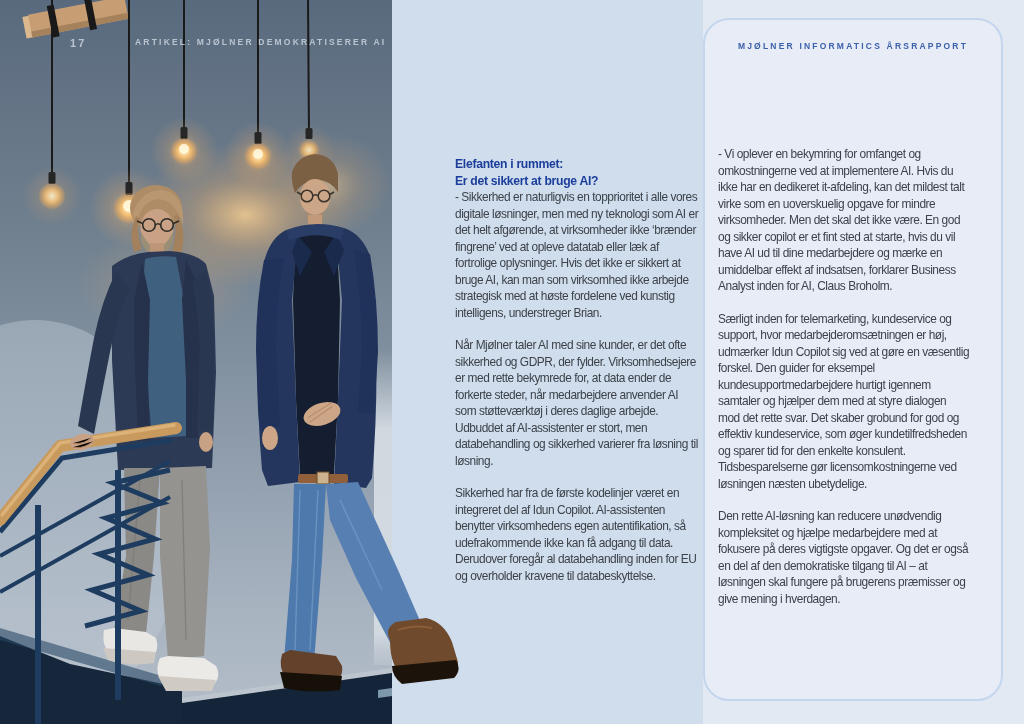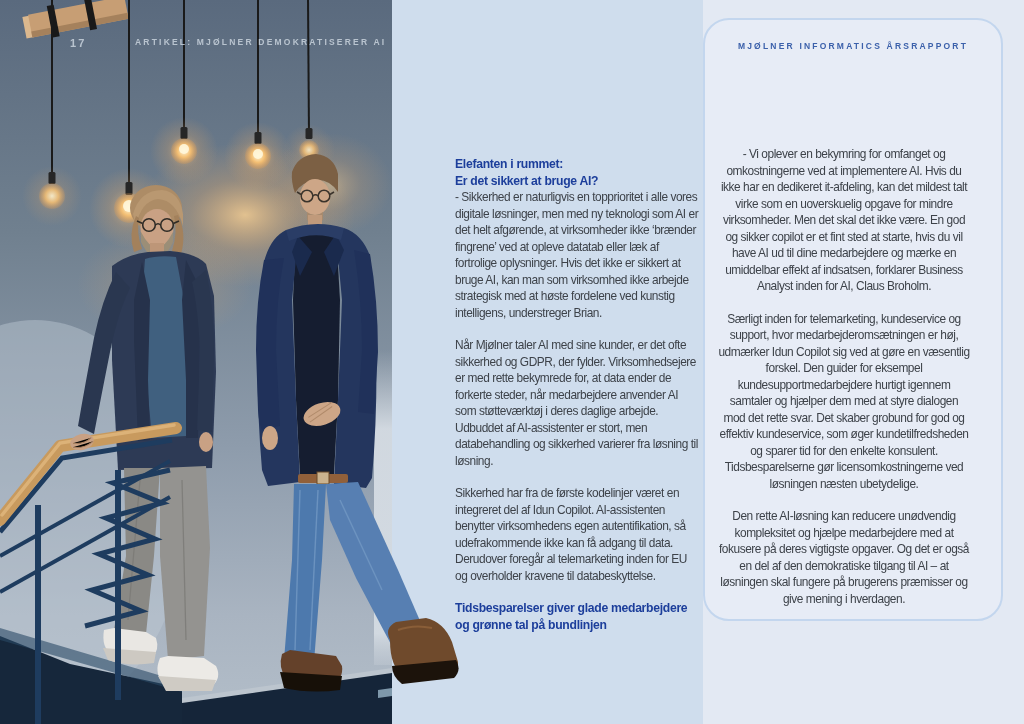--- a/index.html
+++ b/index.html
@@ -14,25 +14,25 @@
   
   .photo{position:absolute;left:0;top:0;width:460px;height:724px;z-index:2;}
   .photo svg{display:block;}
   .page-number{position:absolute;left:70px;top:37px;z-index:5;font-size:11px;font-weight:bold;
         letter-spacing:2.2px;color:var(--kicker_text);opacity:.85;}
   .kicker{position:absolute;left:135px;top:37px;z-index:5;font-size:8.5px;font-weight:bold;
         letter-spacing:2.2px;color:var(--kicker_text);opacity:.85;white-space:nowrap;}
   
   .mid-col{position:absolute;left:455px;top:142px;width:246px;z-index:4;margin-top:14px;}
   
-  .panel{position:absolute;left:703px;top:18px;width:300px;height:603px;box-sizing:border-box;
+  .panel{position:absolute;left:703px;top:18px;width:300px;height:683px;box-sizing:border-box;
         background:var(--panel_bg);border:2px solid var(--panel_border);border-radius:26px;z-index:1;}
   .panel-header{position:absolute;left:0;top:21px;width:100%;text-align:center;font-size:8.5px;
         font-weight:bold;letter-spacing:2.2px;color:var(--header_blue);white-space:nowrap;}
-  .right-col{position:absolute;left:13px;top:126px;width:252px;text-align:center;}
+  .right-col{position:absolute;left:13px;top:126px;width:252px;}
   
   .mid-col p,.right-col p{margin:0 0 16px 0;font-size:11.9px;line-height:16.5px;
         letter-spacing:-0.45px;color:var(--body_text);}
   .mid-col h3{margin:0;font-size:12.2px;line-height:16.5px;letter-spacing:-0.3px;
         color:var(--heading_blue);white-space:pre-line;font-weight:bold;}
 </style>
 </head>
 <body>
 
 <div class="page">
@@ -234,18 +234,16 @@
   </div>
 
   <div class="page-number">17</div>
   <div class="kicker">ARTIKEL: MJØLNER DEMOKRATISERER AI</div>
 
   <div class="mid-col">
     <h3>Elefanten i rummet:
 Er det sikkert at bruge AI?</h3>
     <p>- Sikkerhed er naturligvis en topprioritet i alle vores digitale løsninger, men med ny teknologi som AI er det helt afgørende, at virksomheder ikke ‘brænder fingrene’ ved at opleve datatab eller læk af fortrolige oplysninger. Hvis det ikke er sikkert at bruge AI, kan man som virksomhed ikke arbejde strategisk med at høste fordelene ved kunstig intelligens, understreger Brian.</p>
     <p>Når Mjølner taler AI med sine kunder, er det ofte sikkerhed og GDPR, der fylder. Virksomhedsejere er med rette bekymrede for, at data ender de forkerte steder, når medarbejdere anvender AI som støtteværktøj i deres daglige arbejde. Udbuddet af AI-assistenter er stort, men databehandling og sikkerhed varierer fra løsning til løsning.</p>
-    <p>Sikkerhed har fra de første kodelinjer været en integreret del af Idun Copilot. AI-assistenten benytter virksomhedens egen autentifikation, så udefrakommende ikke kan få adgang til data. Derudover foregår al telemarketing inden for EU og overholder kravene til databeskyttelse.</p>
-    <h3>Tidsbesparelser giver glade medarbejdere
-og grønne tal på bundlinjen</h3>
+    <p>Sikkerhed har fra de første kodelinjer været en integreret del af Idun Copilot. AI-assistenten benytter virksomhedens egen autentifikation, så udefrakommende ikke kan få adgang til data. Derudover foregår al databehandling inden for EU og overholder kravene til databeskyttelse.</p>
   </div>
 
 </div>
 
 </body></html>

